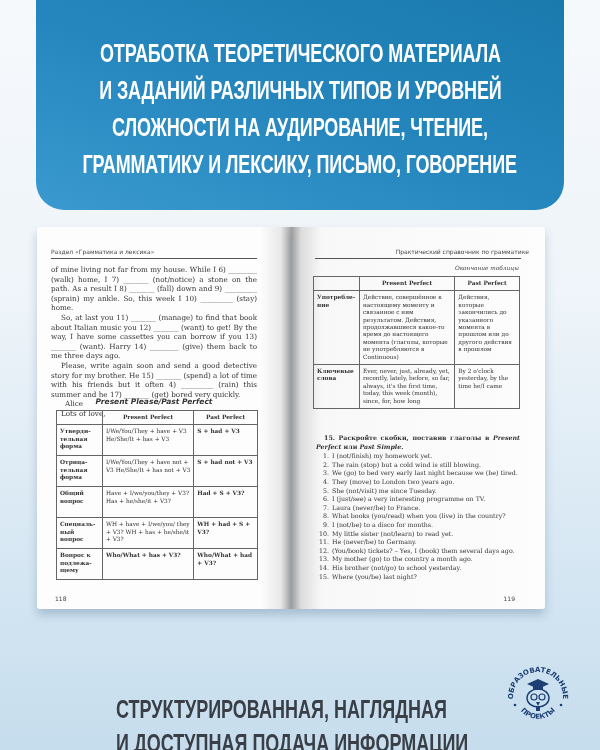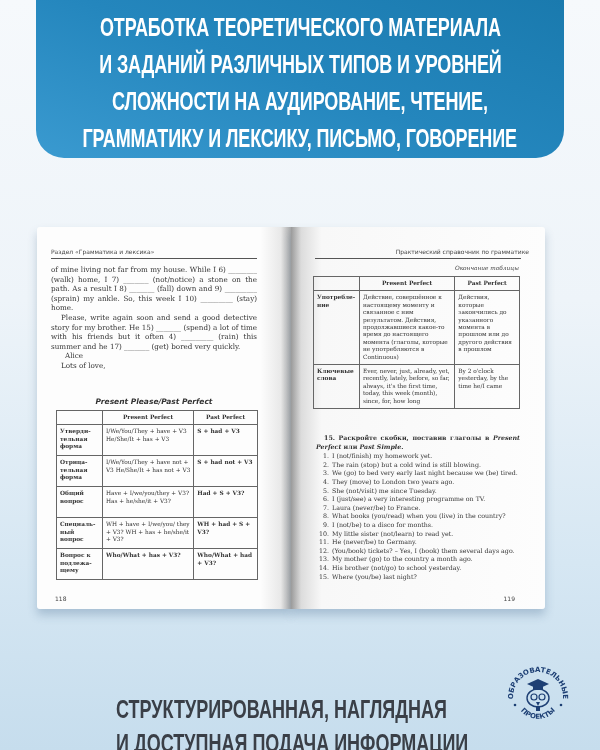--- a/index.html
+++ b/index.html
@@ -4,21 +4,21 @@
 <style>
   * { box-sizing: border-box; margin: 0; padding: 0; }
   html, body { width: 600px; height: 750px; overflow: hidden; }
   body {
     position: relative;
     background: linear-gradient(180deg, #f6f9fc 0%, #eef4f9 40%, #d6e7f3 75%, #c6dded 100%);
     font-family: "DejaVu Serif", serif;
     color: #222;
   }
   .banner {
-    position: absolute; left: 36px; top: 0; width: 528px; height: 158px;
+    position: absolute; left: 36px; top: 0; width: 528px; height: 210px;
     background: linear-gradient(200deg, #1a7aae 0%, #2486bd 50%, #3a9ad0 100%);
     border-radius: 0 0 28px 28px;
     display: flex; flex-direction: column; align-items: center; justify-content: center;
     padding-top: 8px;
   }
   .banner-line {
     font-family: "Liberation Sans", sans-serif;
     font-weight: bold;
     color: #ffffff;
     font-size: 25px;
@@ -116,20 +116,21 @@
 </div>
 
 <div class="book">
 
   <div class="page page-left">
     <div class="running-head">Раздел «Грамматика и лексика»</div>
     <div class="head-rule"></div>
 
     <div class="ptext letter">
       <p class="noindent">of mine living not far from my house. While I 6) ________ (walk) home, I 7) _______ (not/notice) a stone on the path. As a result I 8) _______ (fall) down and 9) _________ (sprain) my ankle. So, this week I 10) _________ (stay) home.</p>
+      <p>So, at last you 11) _______ (manage) to find that book about Italian music you 12) _______ (want) to get! By the way, I have some cassettes you can borrow if you 13) _______ (want). Harry 14) ________ (give) them back to me three days ago.</p>
       <p>Please, write again soon and send a good detective story for my brother. He 15) _______ (spend) a lot of time with his friends but it often 4) _________ (rain) this summer and he 17) _______ (get) bored very quickly.</p>
       <div class="sign" style="padding-left:14px">Alice</div>
       <div class="sign">Lots of love,</div>
     </div>
 
     <div class="table-title">Present Please/Past Perfect</div>
 
     <table class="gram left-table">
       <colgroup>
           <col style="width:46px">

